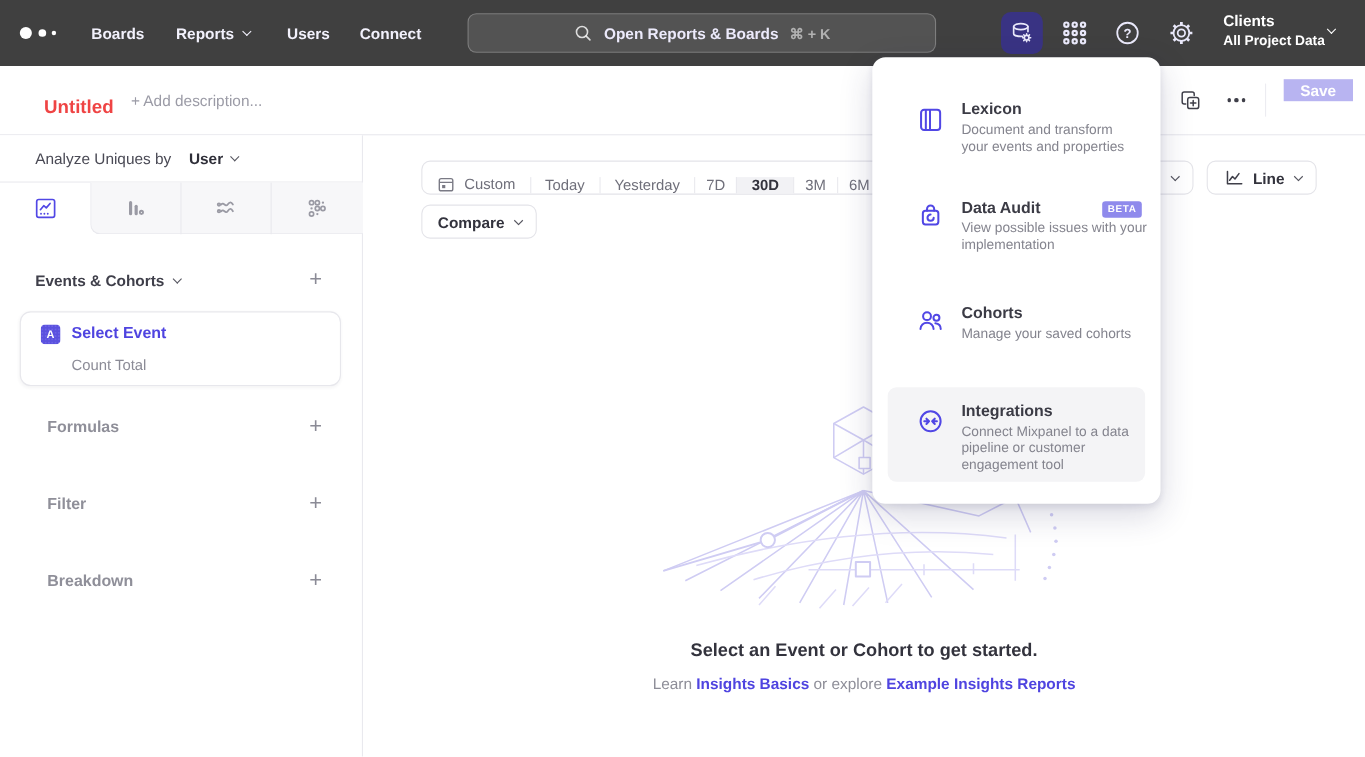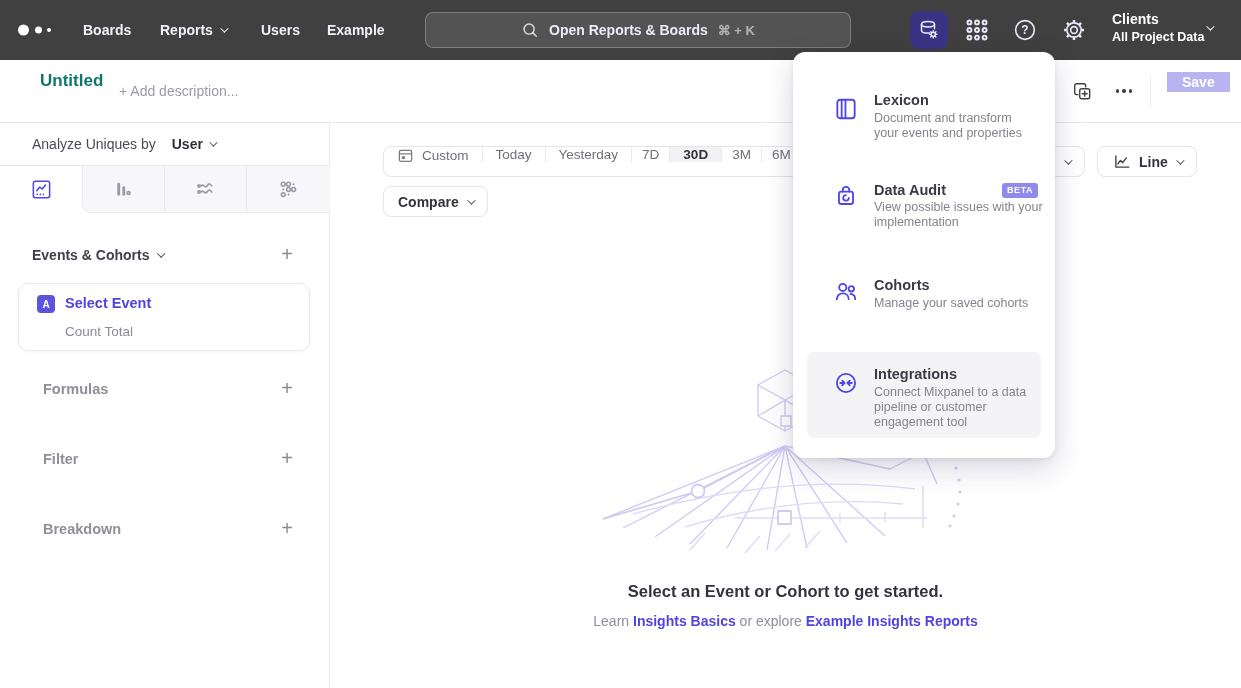--- a/index.html
+++ b/index.html
@@ -26,21 +26,21 @@
              justify-content:center; cursor:pointer; color:#e9e8fa; }
   .iconbtn.active { top:11px; width:38px; height:38px; background:#393383; border-radius:9px; }
   .clients { position:absolute; left:1112px; top:10px; color:#fff; cursor:pointer; }
   .clients .org { font-size:14px; font-weight:700; line-height:19px; }
   .clients .proj { font-size:12.5px; font-weight:700; line-height:16px; }
   .clients-chev { position:absolute; left:1206px; top:25px; color:#fff; }
 
   
   .rheader { position:absolute; left:0; top:60px; width:1241px; height:63px; background:#fff;
              border-bottom:1px solid #e9e9ee; }
-  .rtitle { position:absolute; left:40px; top:11px; font-size:17px; font-weight:700; color:#0f766e; cursor:text; }
+  .rtitle { position:absolute; left:40px; top:28px; font-size:17px; font-weight:700; color:#ef4444; cursor:text; }
   .rdesc { position:absolute; left:119px; top:23px; font-size:14px; color:#9b9ba6; cursor:pointer; }
   .hicon { position:absolute; top:19px; color:#3f3f49; cursor:pointer; display:flex; align-items:center; justify-content:center; width:24px; height:24px; }
   .dots3 { display:flex; gap:3px; }
   .dots3 i { width:3.5px; height:3.5px; border-radius:50%; background:#3f3f49; }
   .hdivider { position:absolute; left:1150px; top:16px; width:1px; height:30px; background:#ececf1; }
   .savebtn { position:absolute; left:1167px; top:12px; height:20px; padding:0 15px; border:none;
              border-radius:0; background:#b8b4f1; color:#fff; font-size:14px; font-weight:600;
              font-family:inherit; cursor:default; }
 
   
@@ -64,21 +64,21 @@
   .eventcard { position:absolute; left:18px; top:160px; width:292px; height:68px; background:#fff;
                border:1px solid #e7e7ec; border-radius:10px; box-shadow:0 1px 3px rgba(30,30,60,0.05); cursor:pointer; }
   .abadge { position:absolute; left:18px; top:11px; width:18px; height:18px; border-radius:4px;
             background:#5a51de; background-image:radial-gradient(#6c63e6 1px, transparent 1px); background-size:3px 3px;
             color:#fff; font-size:10px; font-weight:700; display:flex; align-items:center; justify-content:center; }
   .evlabel { position:absolute; left:46px; top:11px; font-size:14.5px; font-weight:700; color:#4f44e0; }
   .evmetric { position:absolute; left:46px; top:40px; font-size:13.5px; color:#8b8b96; }
   .srow-label { position:absolute; left:43px; font-size:14.5px; font-weight:600; color:#8f8f99; }
 
   
-  .seg-group { position:absolute; left:383px; top:146px; height:31px; display:inline-flex; align-items:flex-start;
+  .seg-group { position:absolute; left:383px; top:146px; height:31px; display:inline-flex; align-items:flex-end;
                border:1px solid #e4e4e9; border-radius:8px; background:#fff; overflow:hidden; }
   .seg { display:flex; align-items:center; gap:8px; padding:0 13px; font-size:13.5px; color:#6f6f7a;
          border-left:1px solid #e9e9ee; cursor:pointer; white-space:nowrap; }
   .seg:first-child { border-left:none; }
   .seg.active { background:#f2f2f5; color:#33333d; font-weight:700; }
   .pillbtn { position:absolute; height:31px; display:inline-flex; align-items:center; gap:8px; padding:0 14px;
              border:1px solid #e4e4e9; border-radius:8px; background:#fff; font-size:14px; font-weight:600;
              color:#33333d; cursor:pointer; }
   .pillbtn .chev { color:#55555f; }
 
@@ -119,21 +119,21 @@
         <span>Boards</span>
       </div>
     <div class="navitem" style="left:160px">
         <span>Reports</span>
         <span class="chev"></span>
       </div>
     <div class="navitem" style="left:261px">
         <span>Users</span>
       </div>
     <div class="navitem" style="left:327px">
-        <span>Example</span>
+        <span>Connect</span>
       </div>
 
     <div class="searchbar">
       <svg width="18" height="18" viewBox="0 0 20 20">
         <g fill="none" stroke="rgba(255,255,255,0.8)" stroke-width="1.6" stroke-linecap="round">
           <circle cx="9" cy="9" r="5.6"></circle>
             <path d="M13.2 13.2 L17 17"></path>
         </g>
       </svg>
       <span class="search-ph">Open Reports &amp; Boards</span>

